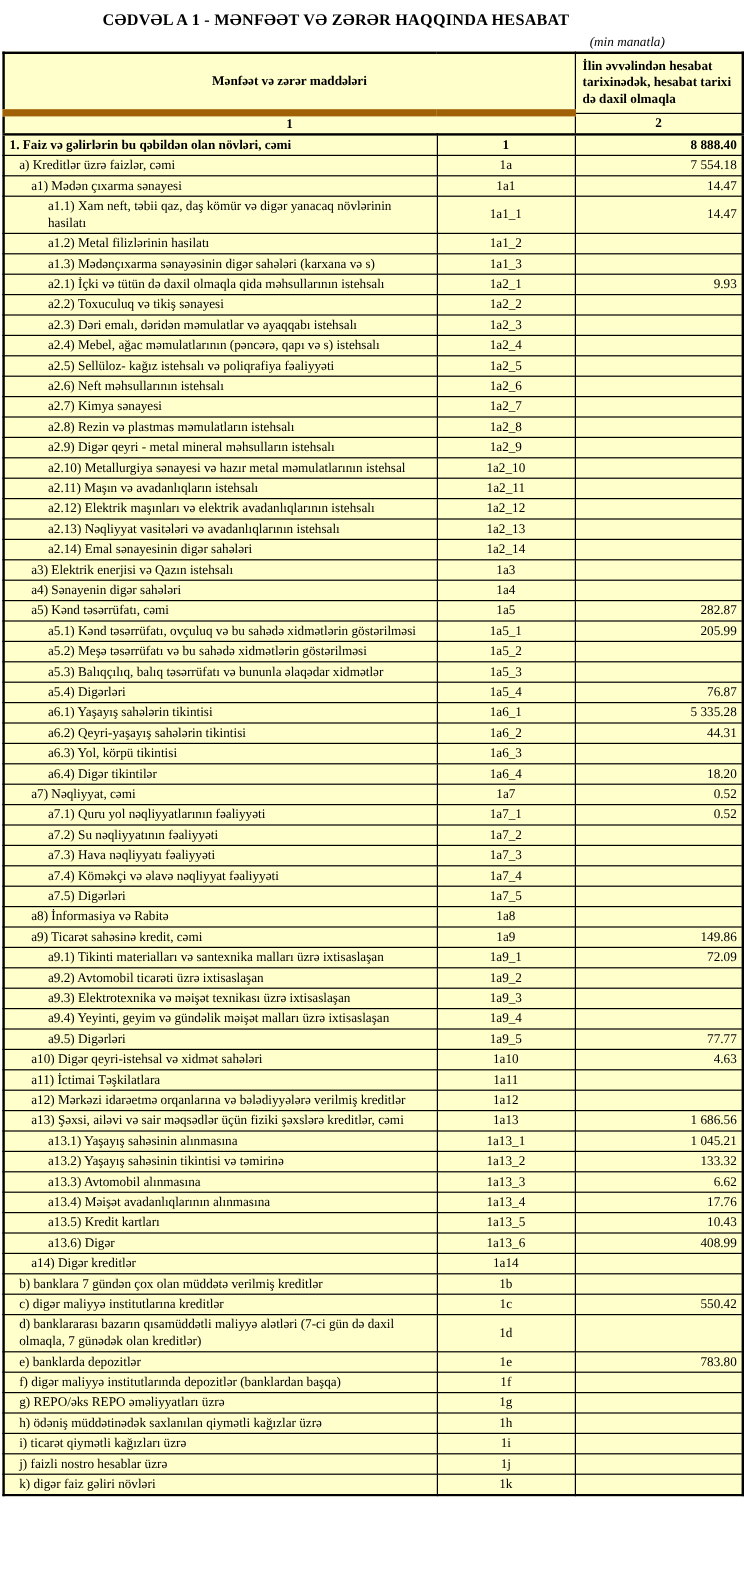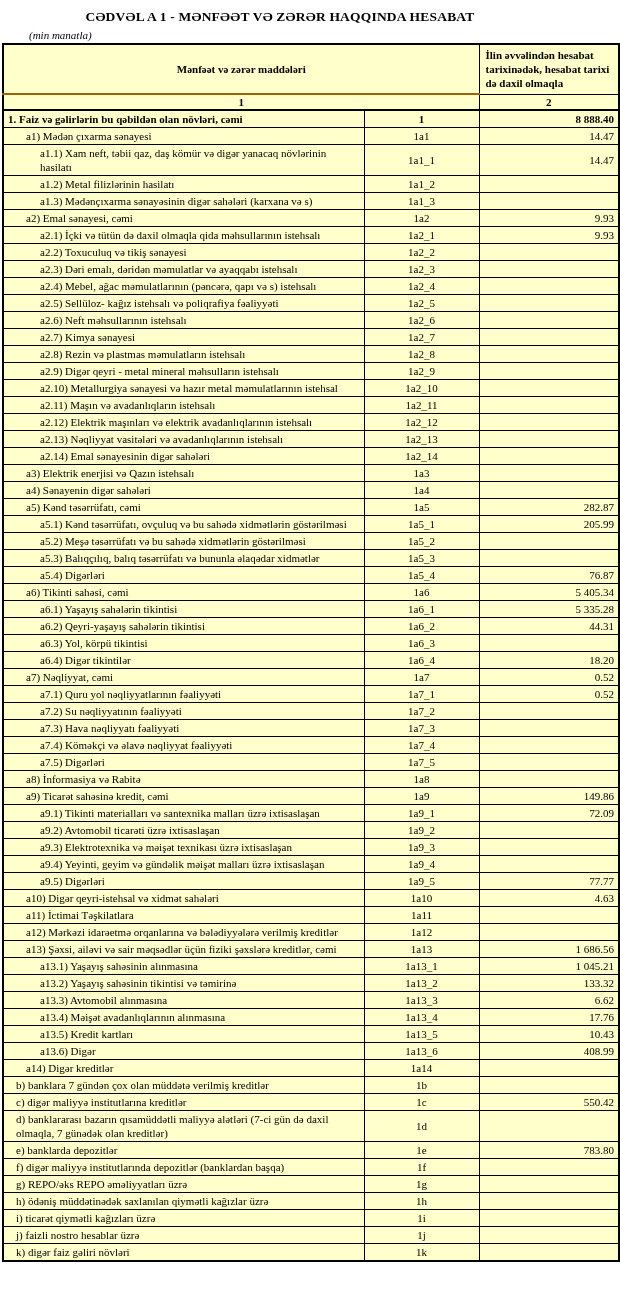--- a/index.html
+++ b/index.html
@@ -11,21 +11,21 @@
   }
   .page { width: 560px; }
   .report-title {
     text-align: center;
     font-weight: bold;
     font-size: 13.5px;
     padding-top: 9px;
     letter-spacing: 0.2px;
   }
   .unit-note {
-    text-align: left;
+    text-align: right;
     font-style: italic;
     font-size: 11px;
     padding: 4px 6px 2px 0;
     margin-left: 29px;
   }
   table.report {
     border-collapse: collapse;
     table-layout: fixed;
     width: 616px;
     margin-left: 2px;
@@ -40,21 +40,21 @@
     font-size: 11px;
     line-height: 14px;
     padding: 1px 3px;
     vertical-align: middle;
     overflow: hidden;
   }
   th.h-items {
     font-weight: bold;
     text-align: center;
     height: 50px;
-    border-bottom: 2px solid #a16207;
+    border-bottom: 6px solid #a16207;
   }
   th.h-value {
     font-weight: bold;
     text-align: left;
     padding: 2px 6px;
   }
   th.h-num {
     font-weight: bold;
     text-align: center;
     height: 16px;
@@ -93,45 +93,45 @@
         <th class="h-num">2</th>
       </tr>
     </thead>
     <tbody id="rows">
         <tr class="bold">
           <td class="c-label ind0">1. Faiz və gəlirlərin bu qəbildən olan növləri, cəmi</td>
           <td class="c-code">1</td>
           <td class="c-value">8 888.40</td>
         </tr>
         <tr>
+          <td class="c-label ind1">a) Kreditlər üzrə faizlər, cəmi</td>
+          <td class="c-code">1a</td>
+          <td class="c-value">7 554.18</td>
+        </tr>
+        <tr>
           <td class="c-label ind2">a1) Mədən çıxarma sənayesi</td>
           <td class="c-code">1a1</td>
           <td class="c-value">14.47</td>
         </tr>
         <tr>
           <td class="c-label ind3">a1.1) Xam neft, təbii qaz, daş kömür və digər yanacaq növlərinin hasilatı</td>
           <td class="c-code">1a1_1</td>
           <td class="c-value">14.47</td>
         </tr>
         <tr>
           <td class="c-label ind3">a1.2) Metal filizlərinin hasilatı</td>
           <td class="c-code">1a1_2</td>
           <td class="c-value"></td>
         </tr>
         <tr>
           <td class="c-label ind3">a1.3) Mədənçıxarma sənayəsinin digər sahələri (karxana və s)</td>
           <td class="c-code">1a1_3</td>
           <td class="c-value"></td>
         </tr>
         <tr>
-          <td class="c-label ind2">a2) Emal sənayesi, cəmi</td>
-          <td class="c-code">1a2</td>
-          <td class="c-value">9.93</td>
-        </tr>
-        <tr>
           <td class="c-label ind3">a2.1) İçki və tütün də daxil olmaqla qida məhsullarının istehsalı</td>
           <td class="c-code">1a2_1</td>
           <td class="c-value">9.93</td>
         </tr>
         <tr>
           <td class="c-label ind3">a2.2) Toxuculuq və tikiş sənayesi</td>
           <td class="c-code">1a2_2</td>
           <td class="c-value"></td>
         </tr>
         <tr>
@@ -221,25 +221,20 @@
         </tr>
         <tr>
           <td class="c-label ind3">a5.3) Balıqçılıq, balıq təsərrüfatı və bununla əlaqədar xidmətlər</td>
           <td class="c-code">1a5_3</td>
           <td class="c-value"></td>
         </tr>
         <tr>
           <td class="c-label ind3">a5.4) Digərləri</td>
           <td class="c-code">1a5_4</td>
           <td class="c-value">76.87</td>
-        </tr>
-        <tr>
-          <td class="c-label ind2">a6) Tikinti sahəsi, cəmi</td>
-          <td class="c-code">1a6</td>
-          <td class="c-value">5 405.34</td>
         </tr>
         <tr>
           <td class="c-label ind3">a6.1) Yaşayış sahələrin tikintisi</td>
           <td class="c-code">1a6_1</td>
           <td class="c-value">5 335.28</td>
         </tr>
         <tr>
           <td class="c-label ind3">a6.2) Qeyri-yaşayış sahələrin tikintisi</td>
           <td class="c-code">1a6_2</td>
           <td class="c-value">44.31</td>

